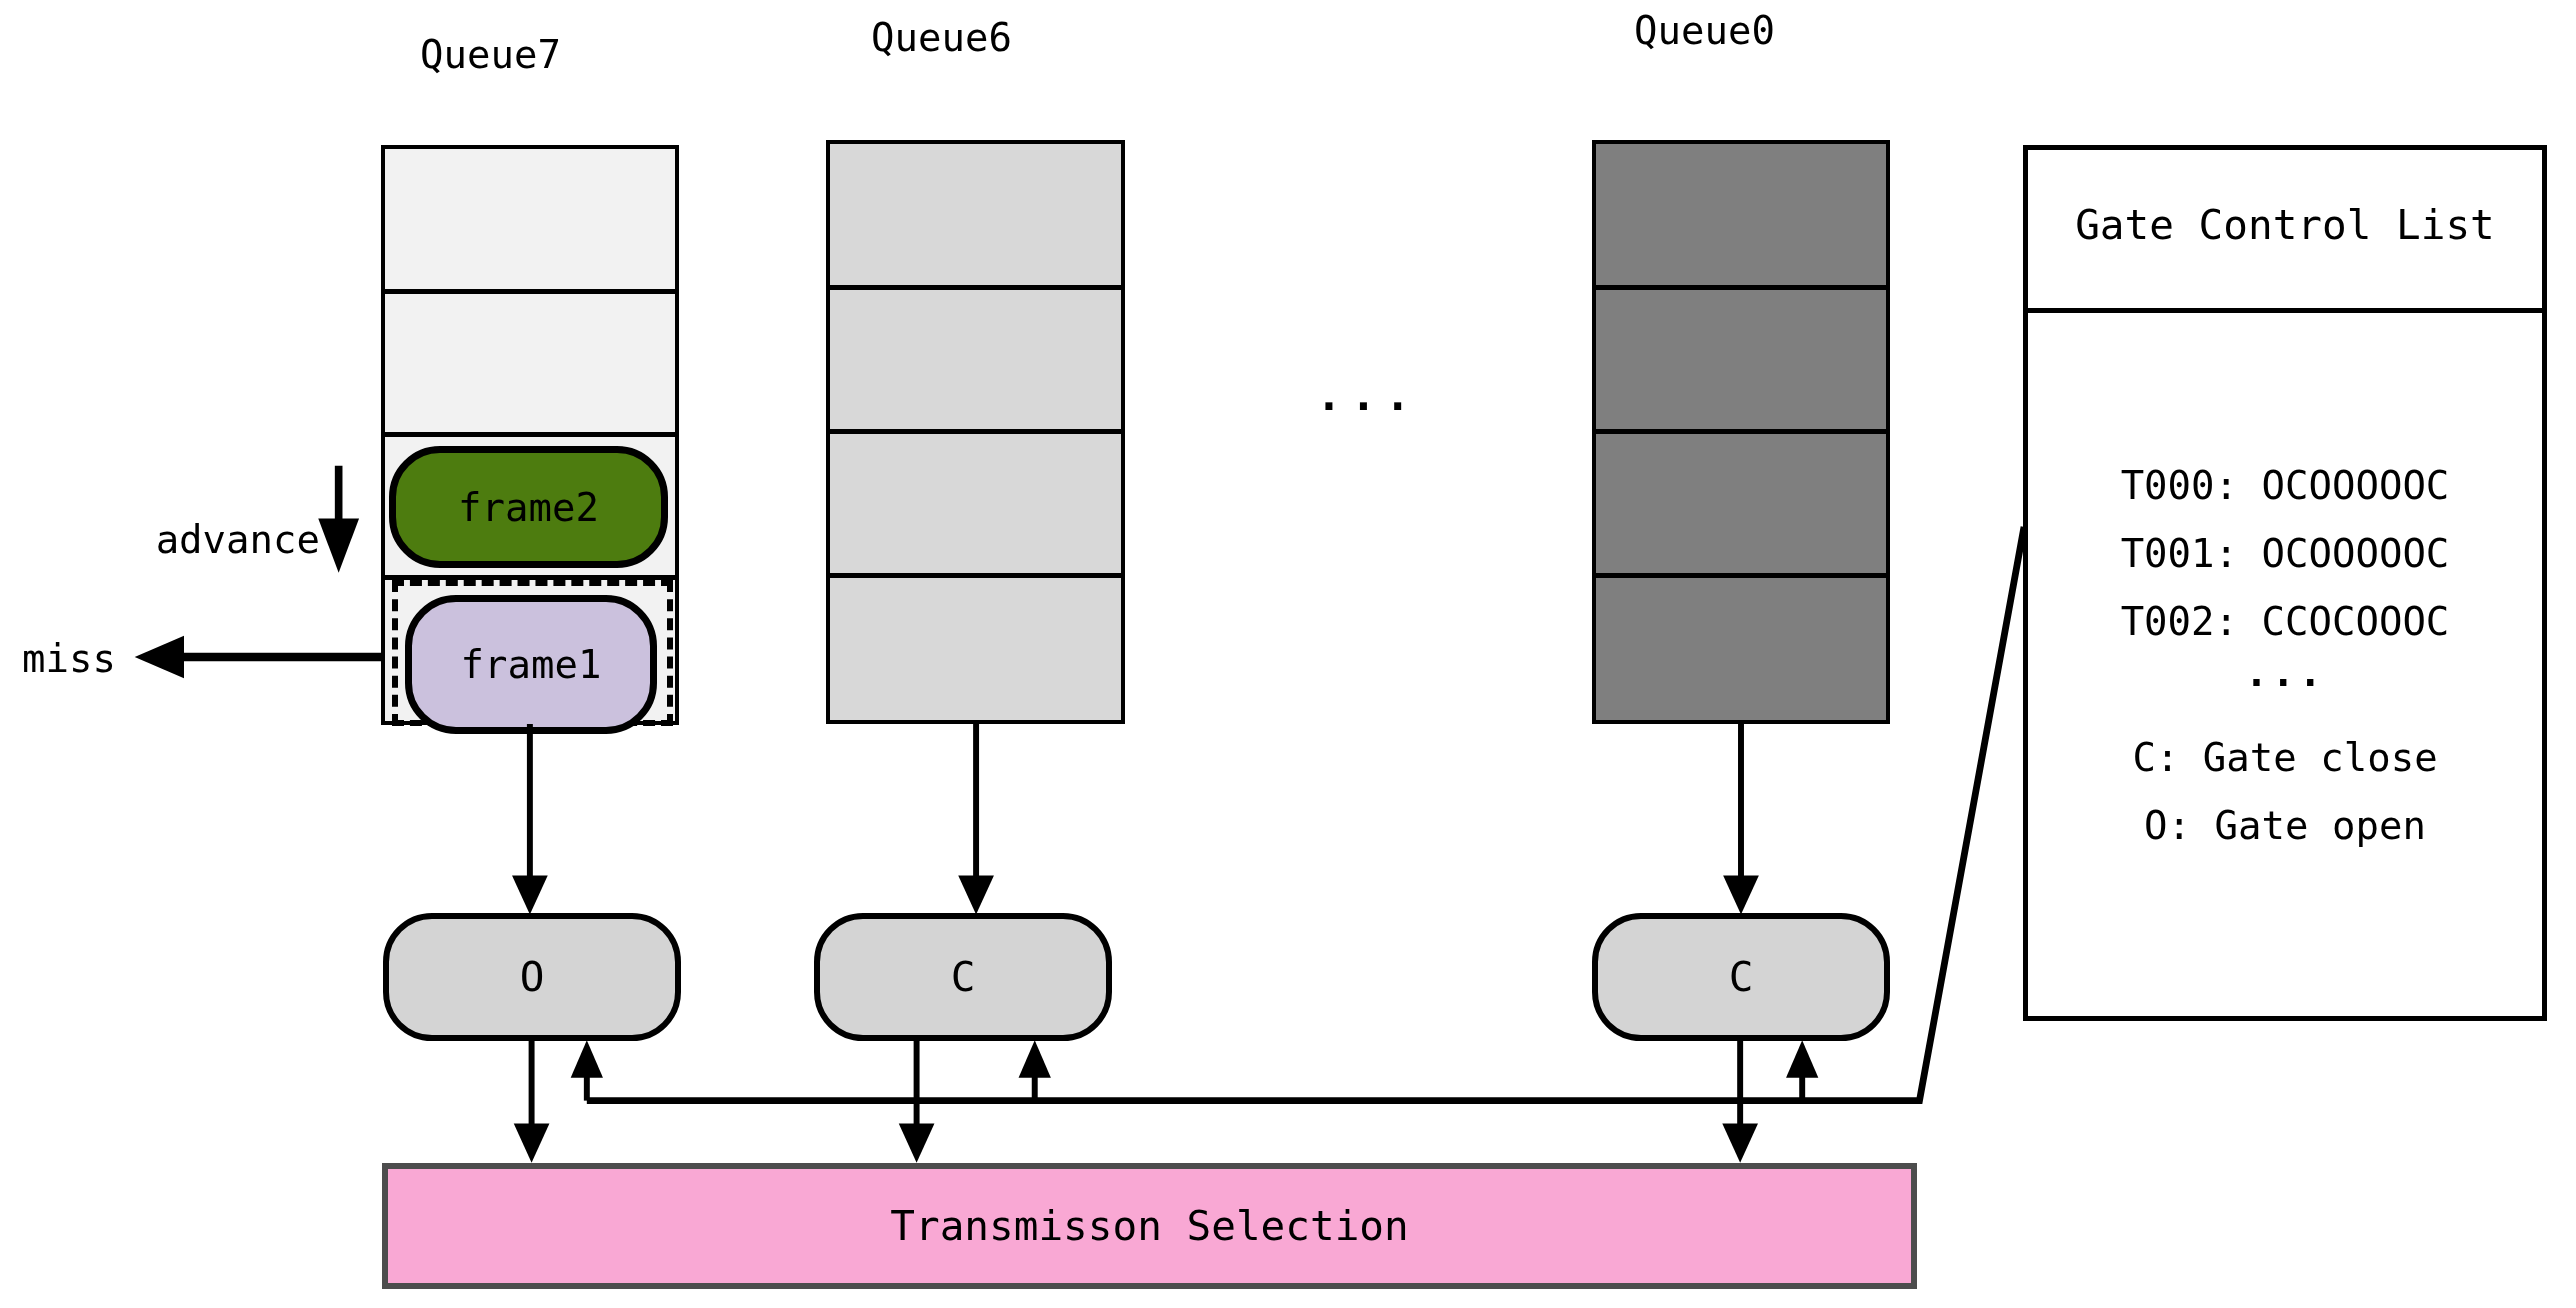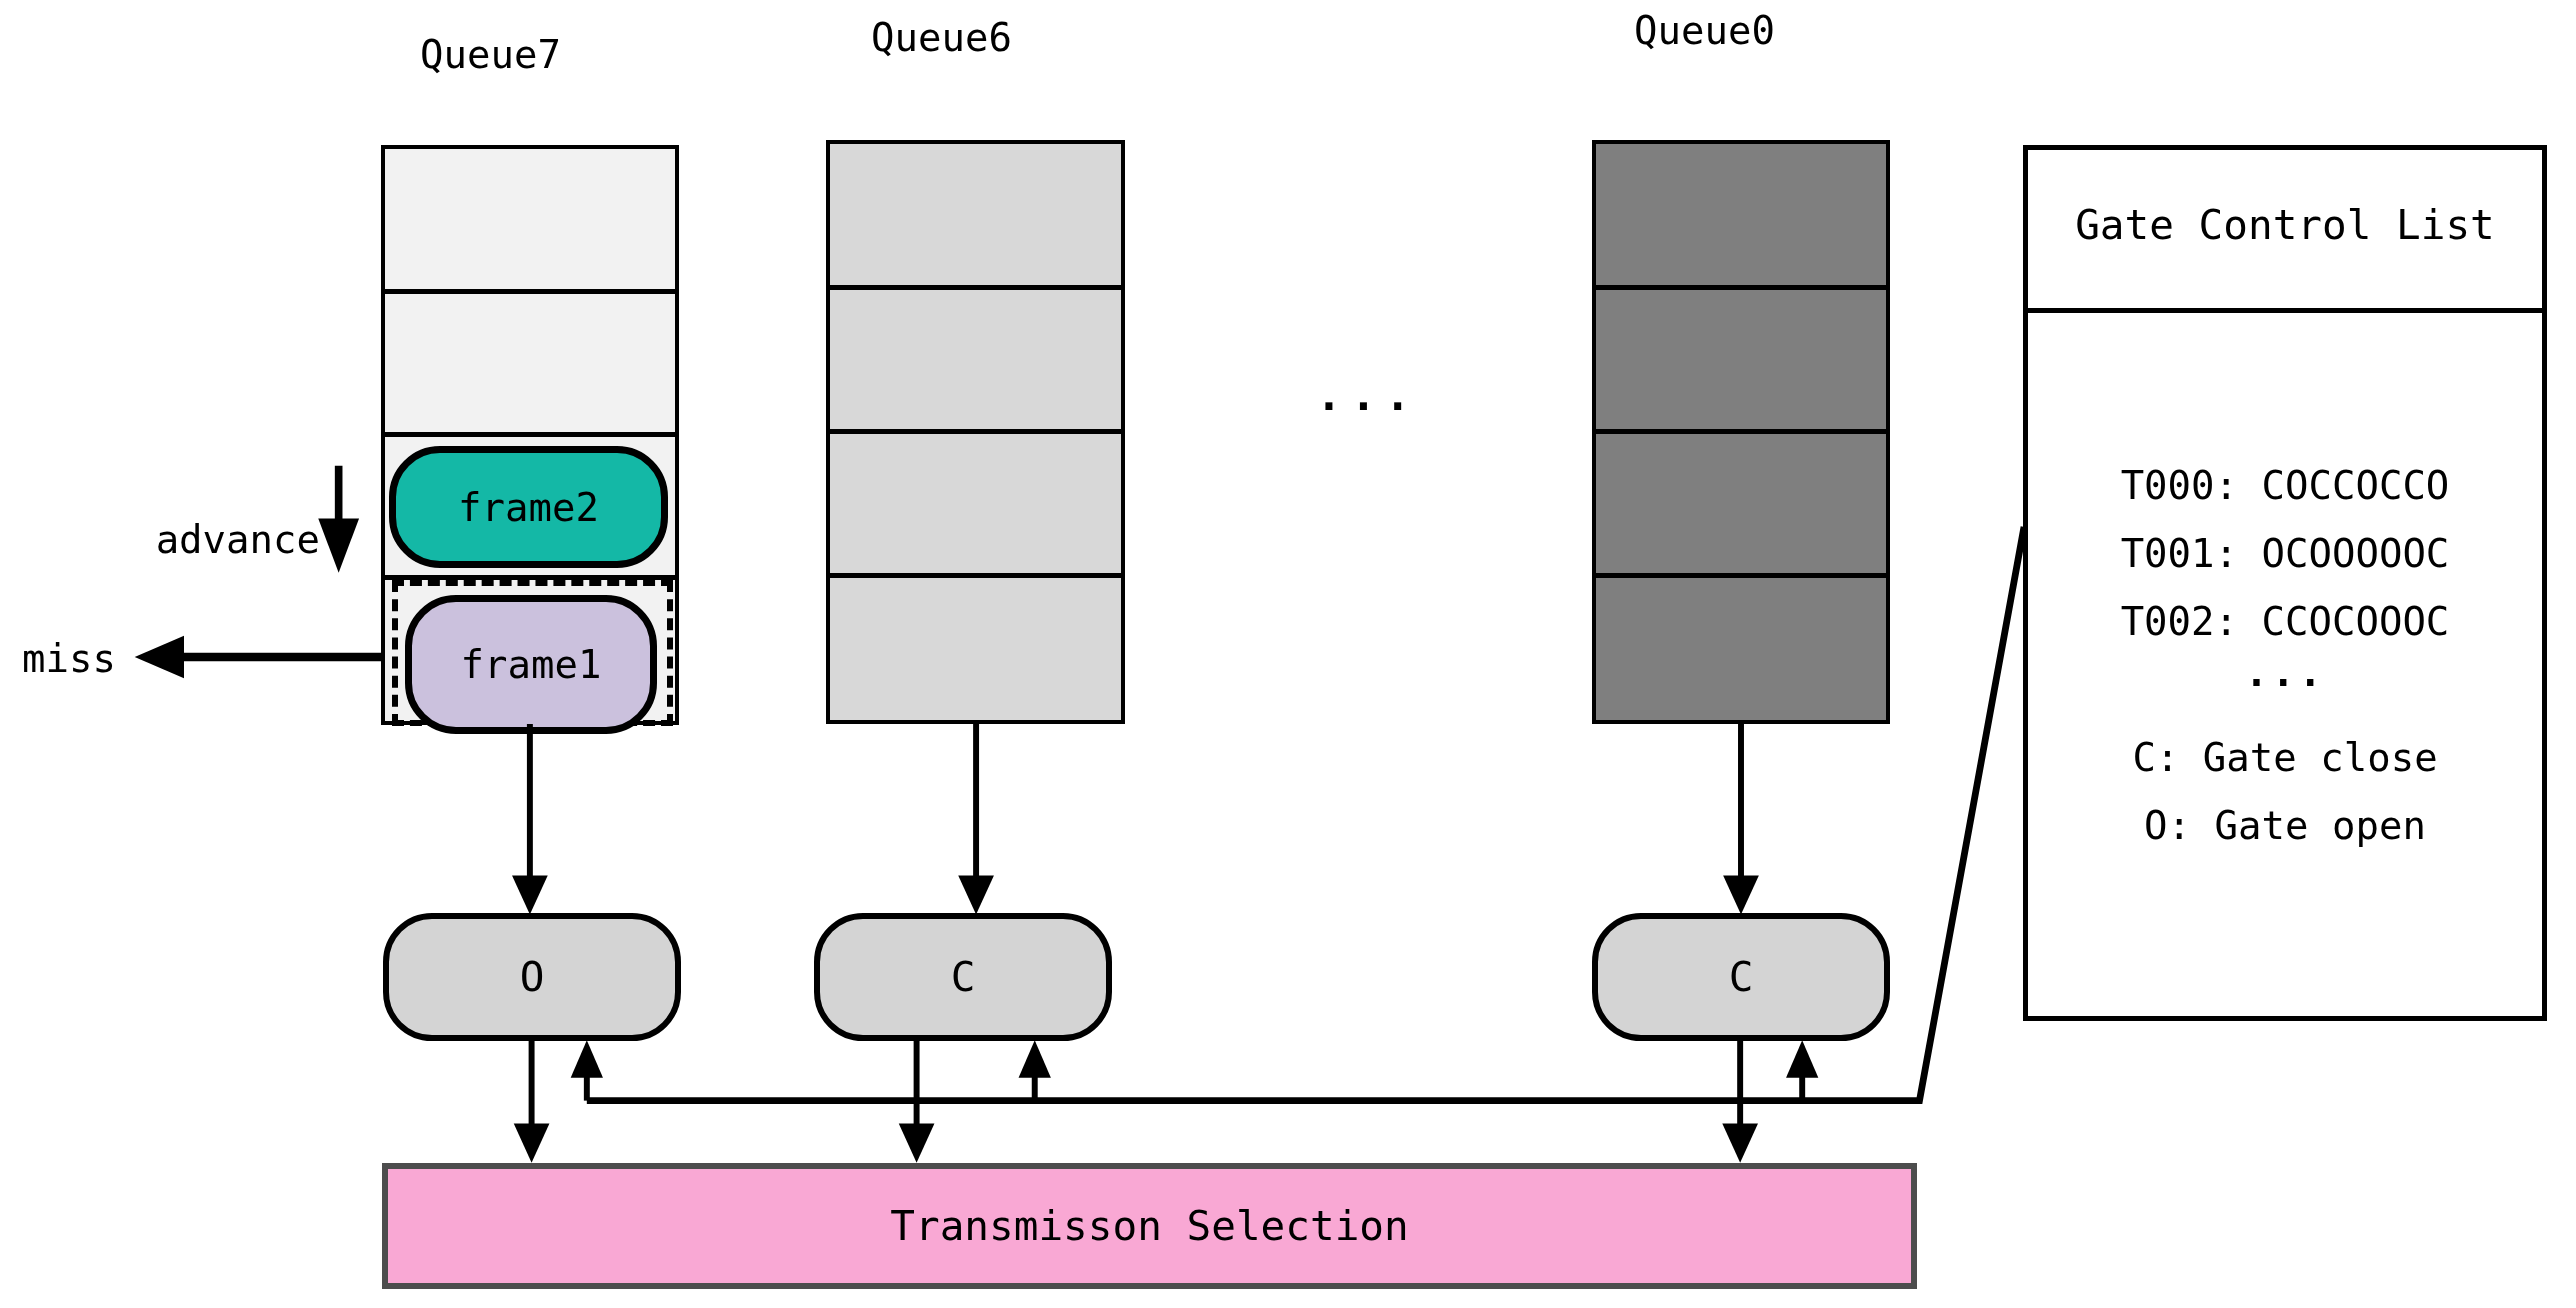--- a/index.html
+++ b/index.html
@@ -13,21 +13,21 @@
   
   .queue{position:absolute;border:4.3px solid #000;box-sizing:border-box;}
   .queue .sep{position:absolute;left:0;width:100%;height:4.3px;background:#000;}
   #queue7{left:381px;top:145px;width:298px;height:580px;background:#f2f2f2;}
   #queue6{left:826px;top:140px;width:299px;height:584px;background:#d8d8d8;}
   #queue0{left:1592px;top:140px;width:298px;height:584px;background:#7f7f7f;}
   .sep1{top:calc(25% - 2.6px);} .sep2{top:calc(50% - 2.6px);} .sep3{top:calc(75% - 2.6px);}
   
   .frame{position:absolute;box-sizing:border-box;border:7.7px solid #000;border-radius:51px;
          display:flex;align-items:center;justify-content:center;font-size:39px;}
-  #frame2{left:389px;top:446px;width:279px;height:122px;background:#14b8a6;}
+  #frame2{left:389px;top:446px;width:279px;height:122px;background:#4d7c0f;}
   #frame1{left:405px;top:595px;width:252px;height:139px;background:#cbc1dd;}
   #frame1-dash{position:absolute;left:392px;top:580px;width:281px;height:146px;
          border:6.8px dashed #000;box-sizing:border-box;}
   
   .gate{position:absolute;box-sizing:border-box;border:6.8px solid #000;border-radius:49px;
         background:#d4d4d4;display:flex;align-items:center;justify-content:center;
         font-size:41px;top:913px;width:298px;height:128px;}
   #gate-q7{left:383px;} #gate-q6{left:814px;} #gate-q0{left:1592px;}
   
   #ts-box{left:382px;top:1163px;width:1535px;height:126px;background:#f9a8d4;
@@ -99,21 +99,21 @@
     <span>C</span>
   </div>
 
   <div class="abs" id="ts-box">
     <span>Transmisson Selection</span>
   </div>
 
   <div class="abs" id="gcl-box">
     <div id="gcl-title">Gate Control List</div>
     <div id="gcl-sep"></div>
-    <div class="gcl-line" id="gcl-e0">T000: COCCOCCO</div>
+    <div class="gcl-line" id="gcl-e0">T000: OCOOOOOC</div>
     <div class="gcl-line" id="gcl-e1">T001: OCOOOOOC</div>
     <div class="gcl-line" id="gcl-e2">T002: CCOCOOOC</div>
     <div class="gcl-line" id="gcl-dots">...</div>
     <div class="gcl-line" id="gcl-l1">O: Gate open</div>
     <div class="gcl-line" id="gcl-l0">C: Gate close</div>
   </div>
 
   <svg width="2576" height="1308" viewBox="0 0 3030 1539">
 
     <g>

